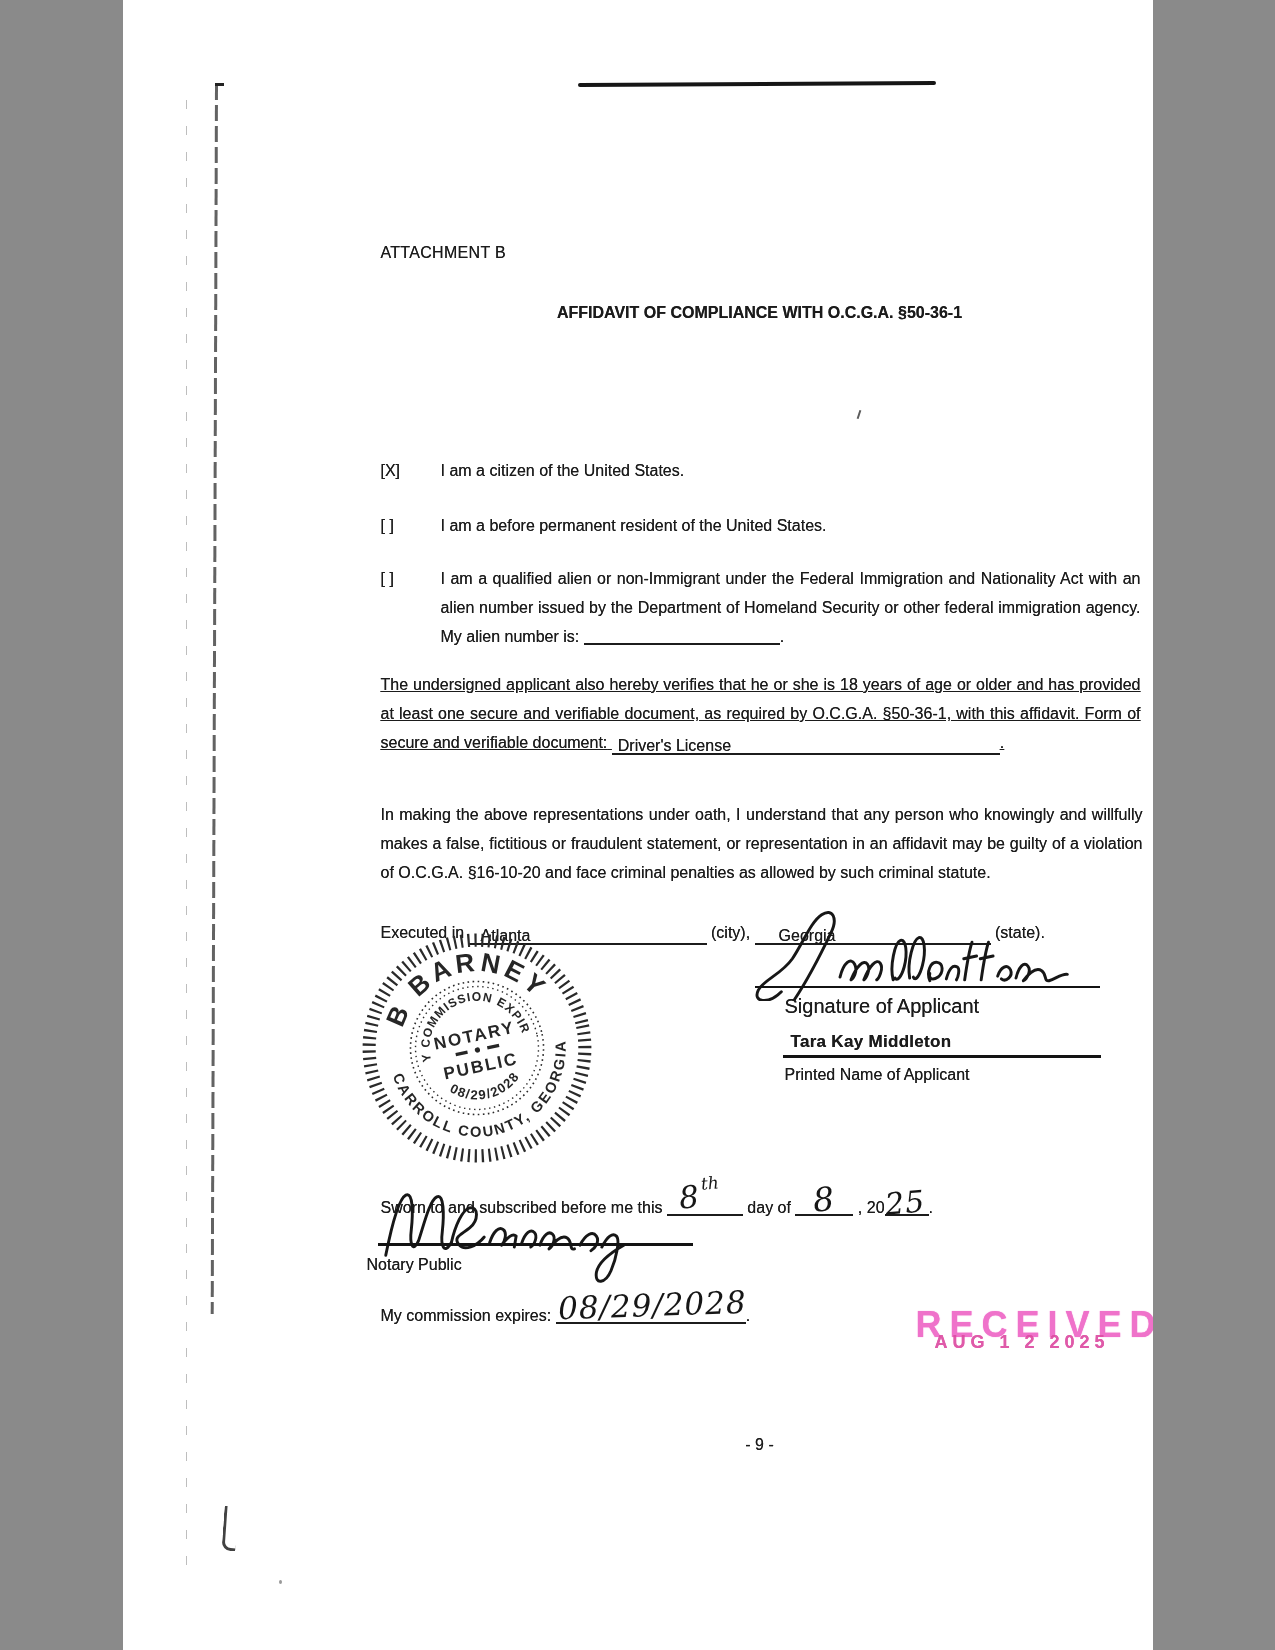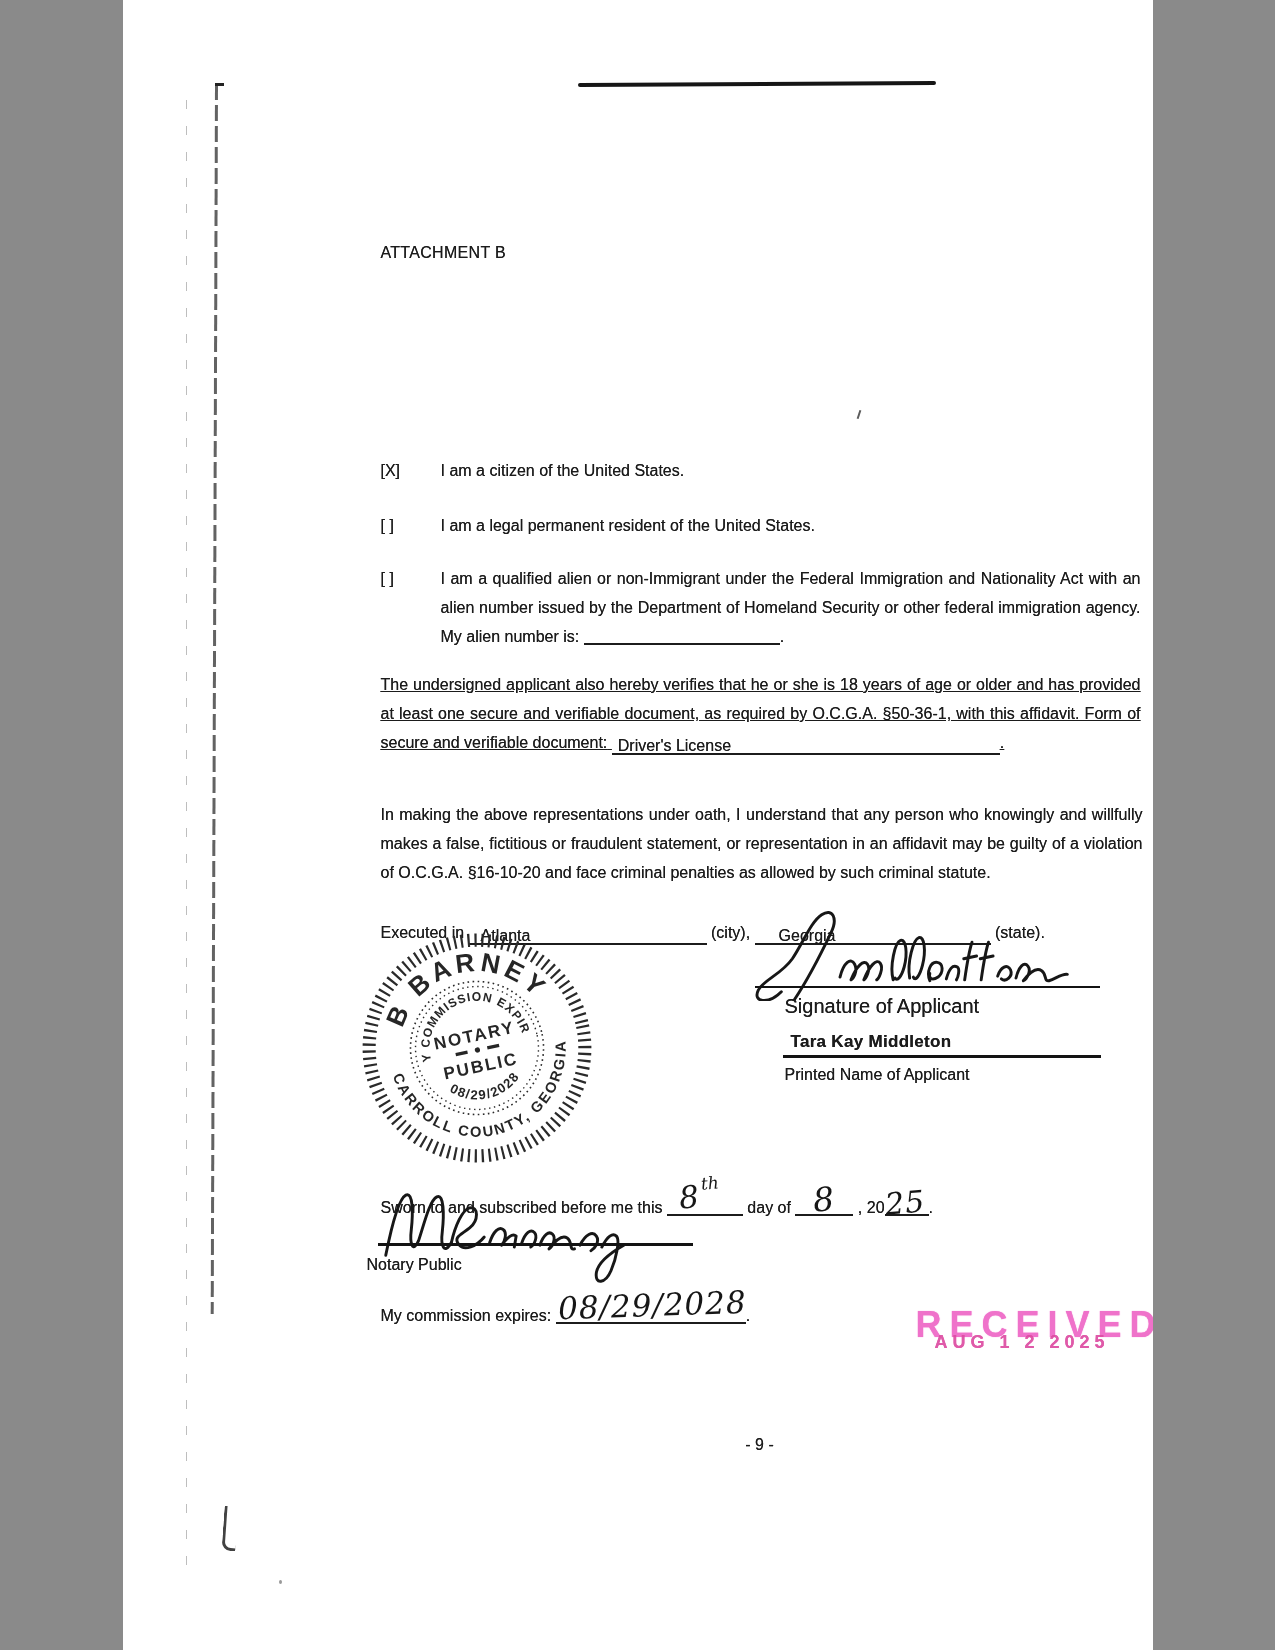--- a/index.html
+++ b/index.html
@@ -81,29 +81,30 @@
   <div class="art art-top-line"></div>
   <div class="art art-right-line"></div>
   <div class="art art-left-line"></div>
   <div class="art art-left-faint"></div>
   <div class="art art-left-hook"></div>
   <div class="art art-bottom-hook"></div>
   <div class="art art-tick"></div>
   <div class="art art-dot"></div>
 
   <div class="abs attachment">ATTACHMENT B</div>
+  <div class="abs title">AFFIDAVIT OF COMPLIANCE WITH O.C.G.A. §50-36-1</div>
 
 
   <div class="abs opt opt1">
     <span class="opt-box">[X]</span>
     <span class="opt-txt">I am a citizen of the United States.</span>
   </div>
   <div class="abs opt opt2">
     <span class="opt-box">[ ]</span>
-    <span class="opt-txt">I am a legal permanent resident of the United States.</span>
+    <span class="opt-txt">I am a before permanent resident of the United States.</span>
   </div>
   <div class="abs opt opt3">
     <span class="opt-box">[ ]</span>
     <span class="opt-txt">
       <span>I am a qualified alien or non-Immigrant under the Federal Immigration and Nationality Act with an alien number issued by the Department of Homeland Security or other federal immigration agency.  My alien number is:</span>
       <span class="blank alien-blank"></span><span>.</span>
     </span>
   </div>
 
   <div class="abs para p-verify">

